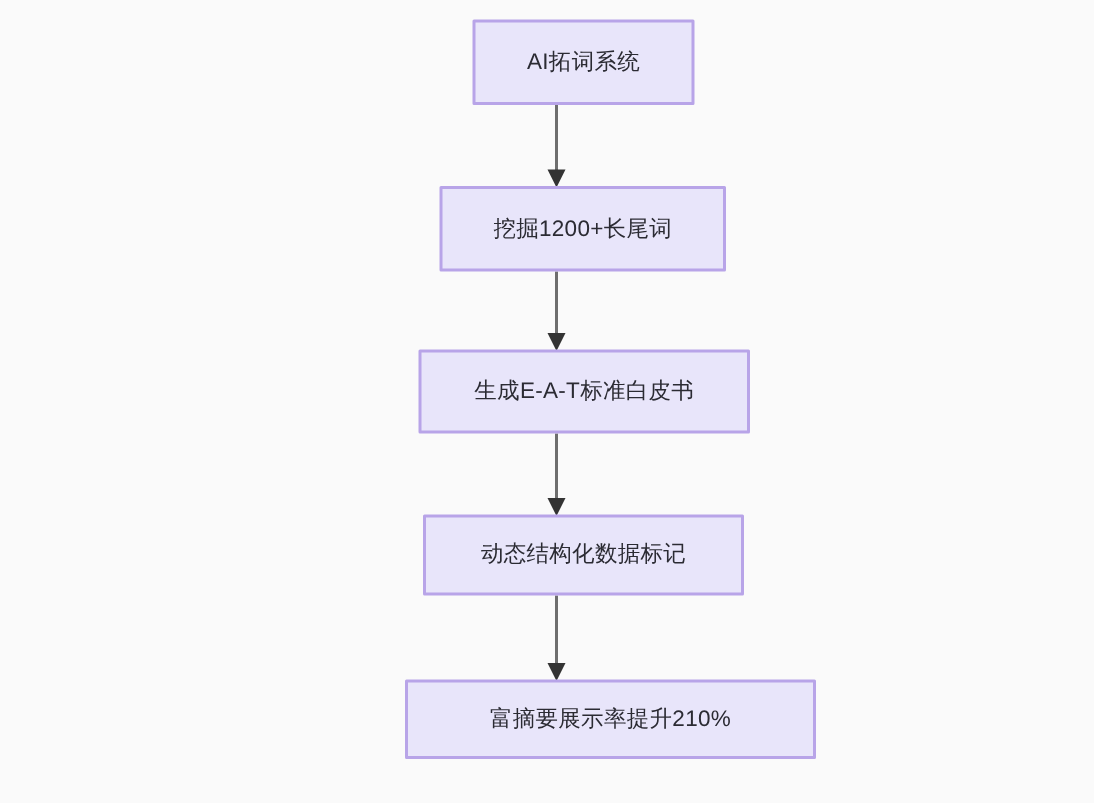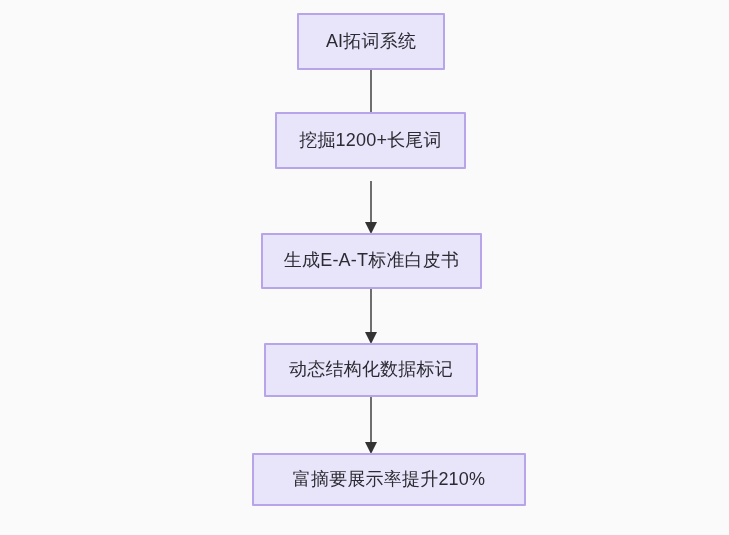--- a/index.html
+++ b/index.html
@@ -22,24 +22,25 @@
   .node {
     position: absolute;
     box-sizing: border-box;
     background: #e8e5fa;
     border: 2px solid #b8a4e8;
     border-radius: 1px;
     display: flex;
     align-items: center;
     justify-content: center;
     color: #2b2b33;
-    font-size: 18px;
+    font-size: 15px;
     line-height: 1.2;
     letter-spacing: 0.2px;
     white-space: nowrap;
+    margin-left: 18px;
   }
   .node-label {
     display: block;
     text-align: center;
   }
   .edge {
     position: absolute;
     pointer-events: none;
   }
   .edge svg {
@@ -85,21 +86,21 @@
     <svg width="20" height="58" viewBox="0 0 20 58" aria-hidden="true">
       <path class="edge-line" d="M10 0 L10 48"></path>
       <polygon class="edge-head" points="10,57 4,45 16,45"></polygon>
     </svg>
   </div>
 
   <div class="node" style="left:297px; top:13px; width:148px; height:57px;">
     <span class="node-label">AI拓词系统</span>
   </div>
 
-  <div class="node" style="left:275px; top:112px; width:191px; height:57px;">
+  <div class="node" style="left:275px; top:124px; width:191px; height:57px;">
     <span class="node-label">挖掘1200+长尾词</span>
   </div>
 
   <div class="node" style="left:264px; top:343px; width:214px; height:54px;">
     <span class="node-label">动态结构化数据标记</span>
   </div>
 
   <div class="node" style="left:261px; top:233px; width:221px; height:56px;">
     <span class="node-label">生成E-A-T标准白皮书</span>
   </div>

